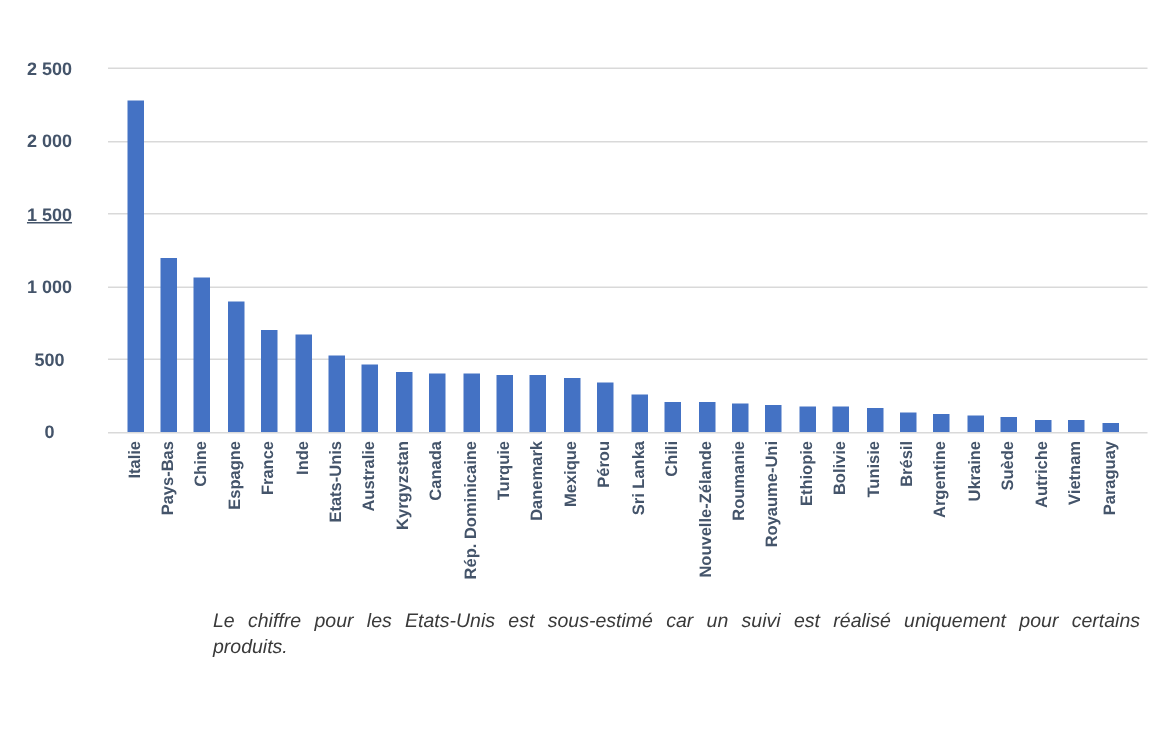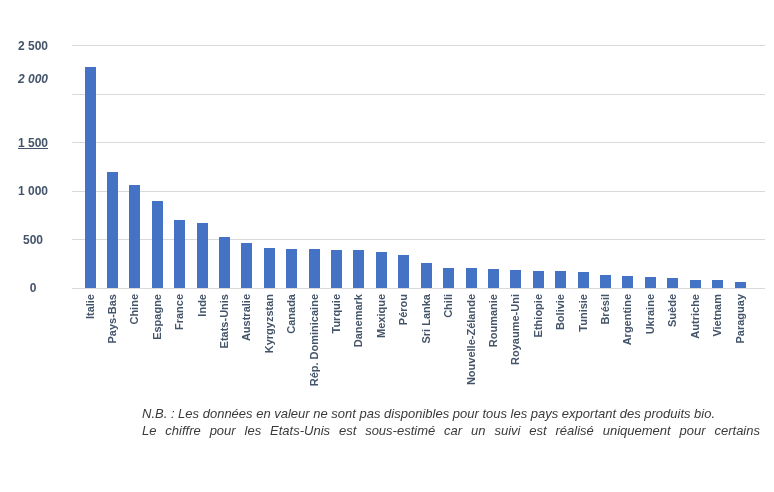--- a/index.html
+++ b/index.html
@@ -41,21 +41,21 @@
   <div class="plot">
       <div class="gridline" style="left: 72px; width: 693px; top: 287.5px;"></div>
       <div class="ytick" style="left: 4px; top: 282px;">0</div>
       <div class="gridline" style="left: 72px; width: 693px; top: 239px;"></div>
       <div class="ytick" style="left: 4px; top: 233.5px;">500</div>
       <div class="gridline" style="left: 72px; width: 693px; top: 190.5px;"></div>
       <div class="ytick" style="left: 4px; top: 185px;">1 000</div>
       <div class="gridline" style="left: 72px; width: 693px; top: 142px;"></div>
       <div class="ytick" style="left: 4px; top: 136.5px; text-decoration: underline;">1 500</div>
       <div class="gridline" style="left: 72px; width: 693px; top: 93.5px;"></div>
-      <div class="ytick" style="left: 4px; top: 73px; font-style: italic;">2 000</div>
+      <div class="ytick" style="left: 4px; top: 88px;">2 000</div>
       <div class="gridline" style="left: 72px; width: 693px; top: 45px;"></div>
       <div class="ytick" style="left: 4px; top: 39.5px;">2 500</div>
       <div class="bar" style="background: rgb(68, 114, 196); left: 84.5px; width: 11px; top: 66.84px; height: 221.16px;"></div>
       <div class="xlabel" style="left: -21.5px; top: 294px;">Italie</div>
       <div class="bar" style="background: rgb(68, 114, 196); left: 106.914px; width: 11px; top: 171.6px; height: 116.4px;"></div>
       <div class="xlabel" style="left: 0.914px; top: 294px;">Pays-Bas</div>
       <div class="bar" style="background: rgb(68, 114, 196); left: 129.328px; width: 11px; top: 185.18px; height: 102.82px;"></div>
       <div class="xlabel" style="left: 23.328px; top: 294px;">Chine</div>
       <div class="bar" style="background: rgb(68, 114, 196); left: 151.742px; width: 11px; top: 201.185px; height: 86.815px;"></div>
       <div class="xlabel" style="left: 45.742px; top: 294px;">Espagne</div>
@@ -106,16 +106,16 @@
       <div class="bar" style="background: rgb(68, 114, 196); left: 667.264px; width: 11px; top: 277.815px; height: 10.185px;"></div>
       <div class="xlabel" style="left: 561.264px; top: 294px;">Suède</div>
       <div class="bar" style="background: rgb(68, 114, 196); left: 689.678px; width: 11px; top: 279.755px; height: 8.245px;"></div>
       <div class="xlabel" style="left: 583.678px; top: 294px;">Autriche</div>
       <div class="bar" style="background: rgb(68, 114, 196); left: 712.092px; width: 11px; top: 280.24px; height: 7.76px;"></div>
       <div class="xlabel" style="left: 606.092px; top: 294px;">Vietnam</div>
       <div class="bar" style="background: rgb(68, 114, 196); left: 734.506px; width: 11px; top: 281.695px; height: 6.305px;"></div>
       <div class="xlabel" style="left: 628.506px; top: 294px;">Paraguay</div>
     </div>
   <div class="note">
-    <div class="note-line">N.B. : Les données en valeur ne sont pas disponibles pour tous les pays exportant des produits bio.</div>
     <div class="note-line just">Le chiffre pour les Etats-Unis est sous-estimé car un suivi est réalisé uniquement pour certains</div>
+    <div class="note-line">produits.</div>
   </div>
 </div>
 
 </body></html>

